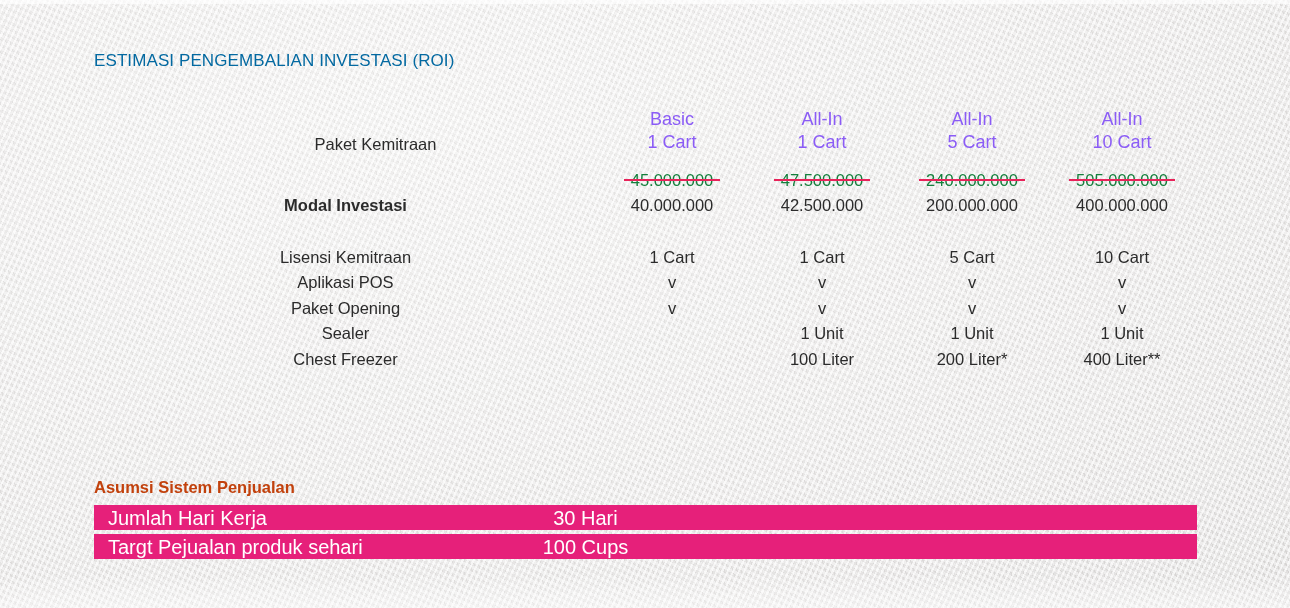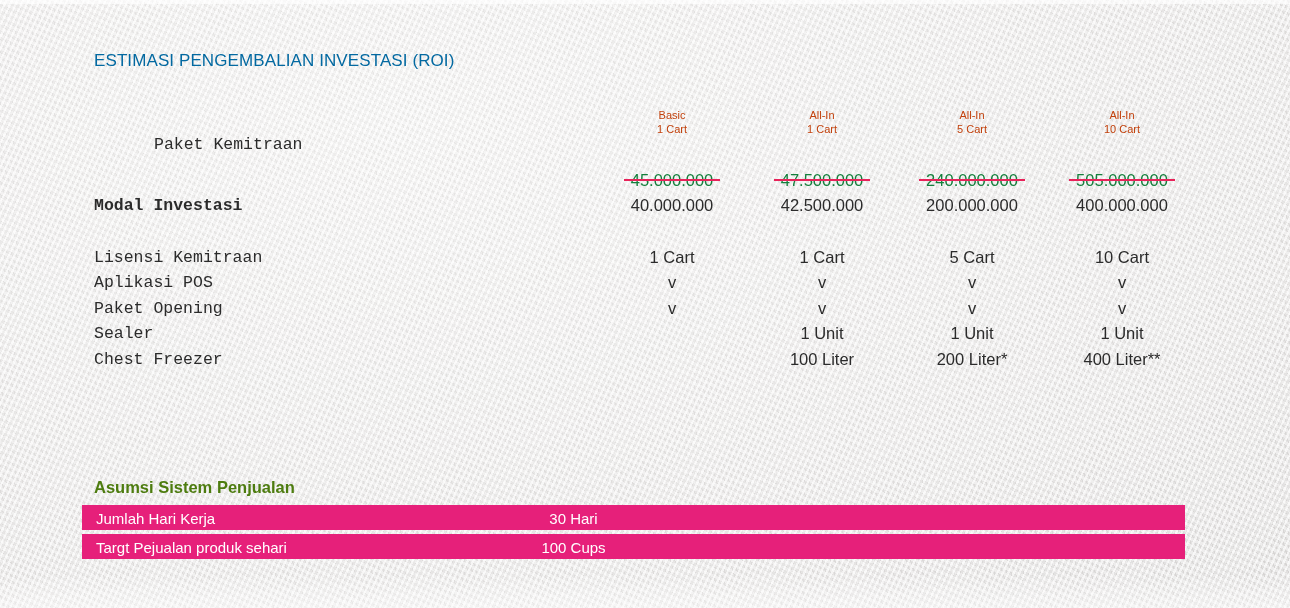--- a/index.html
+++ b/index.html
@@ -60,28 +60,27 @@
   .tbl td {
     padding: 0;
     vertical-align: top;
   }
   .c-label { width: 503px; }
   .c-col   { width: 150px; }
 
   .colhead {
     text-align: center;
     line-height: 1.28;
-    font-size: 11px;
-    color: #c2410c;
+    font-size: 18px;
+    color: #8b5cf6;
     padding-bottom: 2px;
   }
   .rowlabel {
-    text-align: left;
+    text-align: center;
     line-height: 1.55;
-    font-family: Liberation Mono, monospace;
   }
   .rowlabel.indent {
     padding-left: 60px;
   }
   .cellval {
     text-align: center;
     line-height: 1.55;
   }
   .bold { font-weight: bold; }
 
@@ -105,30 +104,30 @@
   .spacer-row td { height: 26px; }
   .spacer-small td { height: 10px; }
 
   
   .assumption-title {
     position: absolute;
     left: 94px;
     top: 478px;
     font-size: 16.5px;
     font-weight: bold;
-    color: #4d7c0f;
+    color: #c2410c;
   }
   .band {
     position: absolute;
-    left: 82px;
+    left: 94px;
     width: 1103px;
     height: 25px;
     background: #e6207a;
     color: #ffffff;
-    font-size: 15px;
+    font-size: 20px;
   }
   .band.one { top: 505px; }
   .band.two { top: 534px; }
   .band .bl {
     position: absolute;
     left: 14px;
     top: 50%;
     transform: translateY(-50%);
   }
   .band .bv {

